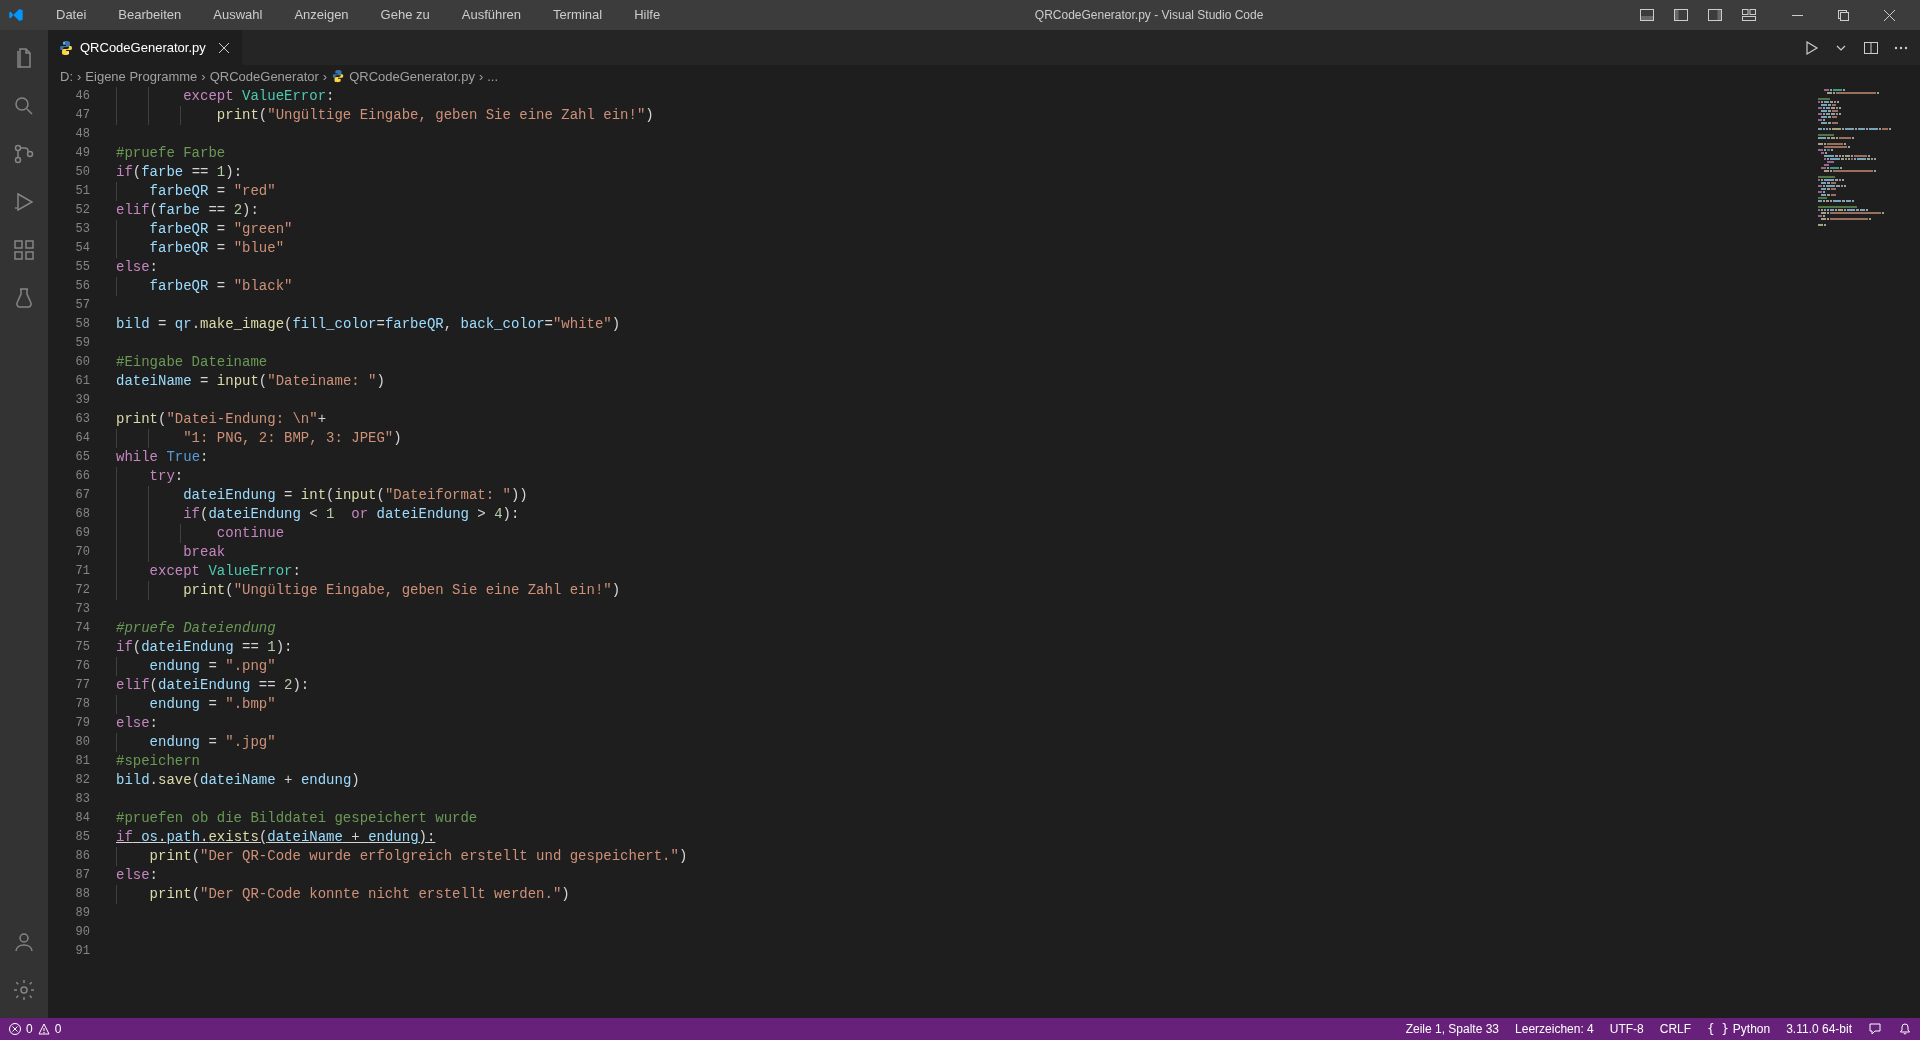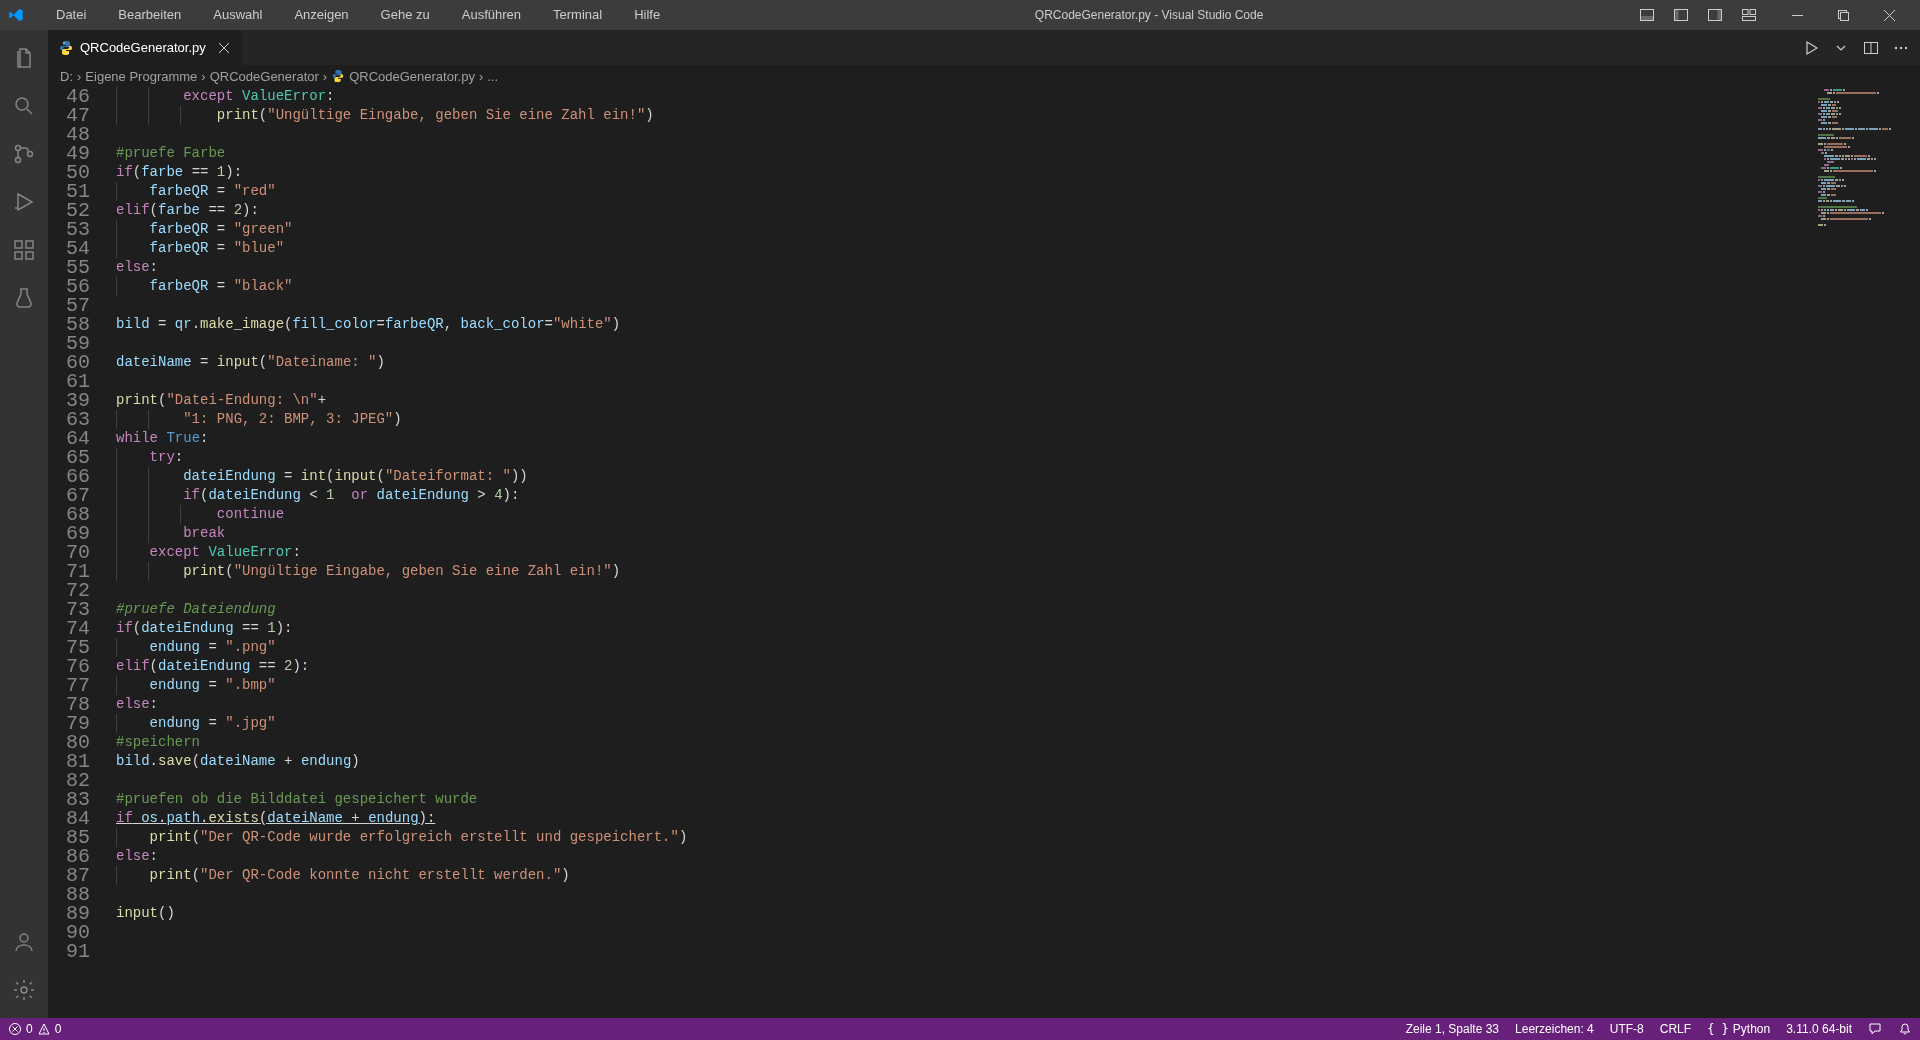--- a/index.html
+++ b/index.html
@@ -145,21 +145,21 @@
   display: flex;
   overflow: hidden;
   position: relative;
 }
 .gutter {
   width: 60px;
   background: #1e1e1e;
   text-align: right;
   padding-right: 18px;
   font-family: Consolas, "Courier New", monospace;
-  font-size: 20px;
+  font-size: 12px;
   color: #858585;
   user-select: none;
 }
 .gutter-line { height: 19px; line-height: 19px; }
 .code-area {
   flex: 1;
   font-family: Consolas, "Courier New", monospace;
   font-size: 14px;
   background: #1e1e1e;
   padding-left: 8px;
@@ -475,20 +475,21 @@
           <div class="code-line"><span style="padding-left: 0px;"><span class="tok-kw">if</span>(<span class="tok-var">farbe</span> == <span class="tok-num">1</span>):</span></div>
           <div class="code-line"><span class="indent-guide" style="left: 0px;"></span><span style="padding-left: 0px;">    <span class="tok-var">farbeQR</span> = <span class="tok-str">"red"</span></span></div>
           <div class="code-line"><span style="padding-left: 0px;"><span class="tok-kw">elif</span>(<span class="tok-var">farbe</span> == <span class="tok-num">2</span>):</span></div>
           <div class="code-line"><span class="indent-guide" style="left: 0px;"></span><span style="padding-left: 0px;">    <span class="tok-var">farbeQR</span> = <span class="tok-str">"green"</span></span></div>
           <div class="code-line"><span class="indent-guide" style="left: 0px;"></span><span style="padding-left: 0px;">    <span class="tok-var">farbeQR</span> = <span class="tok-str">"blue"</span></span></div>
           <div class="code-line"><span style="padding-left: 0px;"><span class="tok-kw">else</span>:</span></div>
           <div class="code-line"><span class="indent-guide" style="left: 0px;"></span><span style="padding-left: 0px;">    <span class="tok-var">farbeQR</span> = <span class="tok-str">"black"</span></span></div>
           <div class="code-line"><span style="padding-left: 0px;"></span></div>
           <div class="code-line"><span style="padding-left: 0px;"><span class="tok-var">bild</span> = <span class="tok-var">qr</span>.<span class="tok-fn">make_image</span>(<span class="tok-var">fill_color</span>=<span class="tok-var">farbeQR</span>, <span class="tok-var">back_color</span>=<span class="tok-str">"white"</span>)</span></div>
           <div class="code-line"><span style="padding-left: 0px;"></span></div>
+          <div class="code-line"><span style="padding-left: 0px;"><span class="tok-cmt">#Eingabe Dateiname</span></span></div>
           <div class="code-line"><span style="padding-left: 0px;"><span class="tok-var">dateiName</span> = <span class="tok-fn">input</span>(<span class="tok-str">"Dateiname: "</span>)</span></div>
           <div class="code-line"><span style="padding-left: 0px;"></span></div>
           <div class="code-line"><span style="padding-left: 0px;"><span class="tok-fn">print</span>(<span class="tok-str">"Datei-Endung: \n"</span>+</span></div>
           <div class="code-line"><span class="indent-guide" style="left: 0px;"></span><span class="indent-guide" style="left: 32px;"></span><span style="padding-left: 0px;">        <span class="tok-str">"1: PNG, 2: BMP, 3: JPEG"</span>)</span></div>
           <div class="code-line"><span style="padding-left: 0px;"><span class="tok-kw">while</span> <span class="tok-bool">True</span>:</span></div>
           <div class="code-line"><span class="indent-guide" style="left: 0px;"></span><span style="padding-left: 0px;">    <span class="tok-kw">try</span>:</span></div>
           <div class="code-line"><span class="indent-guide" style="left: 0px;"></span><span class="indent-guide" style="left: 32px;"></span><span style="padding-left: 0px;">        <span class="tok-var">dateiEndung</span> = <span class="tok-fn">int</span>(<span class="tok-fn">input</span>(<span class="tok-str">"Dateiformat: "</span>))</span></div>
           <div class="code-line"><span class="indent-guide" style="left: 0px;"></span><span class="indent-guide" style="left: 32px;"></span><span style="padding-left: 0px;">        <span class="tok-kw">if</span>(<span class="tok-var">dateiEndung</span> &lt; <span class="tok-num">1</span>  <span class="tok-kw">or</span> <span class="tok-var">dateiEndung</span> &gt; <span class="tok-num">4</span>):</span></div>
           <div class="code-line"><span class="indent-guide" style="left: 0px;"></span><span class="indent-guide" style="left: 32px;"></span><span class="indent-guide" style="left: 64px;"></span><span style="padding-left: 0px;">            <span class="tok-kw">continue</span></span></div>
           <div class="code-line"><span class="indent-guide" style="left: 0px;"></span><span class="indent-guide" style="left: 32px;"></span><span style="padding-left: 0px;">        <span class="tok-kw">break</span></span></div>
@@ -504,21 +505,20 @@
           <div class="code-line"><span class="indent-guide" style="left: 0px;"></span><span style="padding-left: 0px;">    <span class="tok-var">endung</span> = <span class="tok-str">".jpg"</span></span></div>
           <div class="code-line"><span style="padding-left: 0px;"><span class="tok-cmt">#speichern</span></span></div>
           <div class="code-line"><span style="padding-left: 0px;"><span class="tok-var">bild</span>.<span class="tok-fn">save</span>(<span class="tok-var">dateiName</span> + <span class="tok-var">endung</span>)</span></div>
           <div class="code-line"><span style="padding-left: 0px;"></span></div>
           <div class="code-line"><span style="padding-left: 0px;"><span class="tok-cmt">#pruefen ob die Bilddatei gespeichert wurde</span></span></div>
           <div class="code-line"><span style="padding-left: 0px; text-decoration: underline;"><span class="tok-kw">if</span> <span class="tok-var">os</span>.<span class="tok-var">path</span>.<span class="tok-fn">exists</span>(<span class="tok-var">dateiName</span> + <span class="tok-var">endung</span>):</span></div>
           <div class="code-line"><span class="indent-guide" style="left: 0px;"></span><span style="padding-left: 0px;">    <span class="tok-fn">print</span>(<span class="tok-str">"Der QR-Code wurde erfolgreich erstellt und gespeichert."</span>)</span></div>
           <div class="code-line"><span style="padding-left: 0px;"><span class="tok-kw">else</span>:</span></div>
           <div class="code-line"><span class="indent-guide" style="left: 0px;"></span><span style="padding-left: 0px;">    <span class="tok-fn">print</span>(<span class="tok-str">"Der QR-Code konnte nicht erstellt werden."</span>)</span></div>
           <div class="code-line"><span style="padding-left: 0px;"></span></div>
-          <div class="code-line"><span style="padding-left: 0px;"><span class="tok-fn">input</span>()</span></div>
         </div>
       <div class="minimap">
         <div class="minimap-content" id="minimap">
             <div class="minimap-line" style="padding-left: 6px;">
               <div class="mm-seg" style="width: 5.4px; background: rgb(197, 134, 192); opacity: 0.7;"></div>
               <div class="mm-seg" style="width: 2px; background: rgb(212, 212, 212); opacity: 0.7;"></div>
               <div class="mm-seg" style="width: 9px; background: rgb(78, 201, 176); opacity: 0.7;"></div>
               <div class="mm-seg" style="width: 2px; background: rgb(212, 212, 212); opacity: 0.7;"></div>
             </div>
             <div class="minimap-line" style="padding-left: 9px;">

